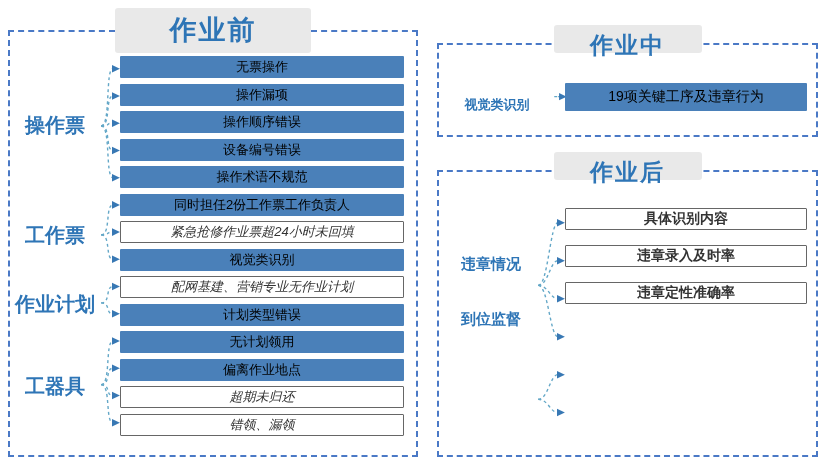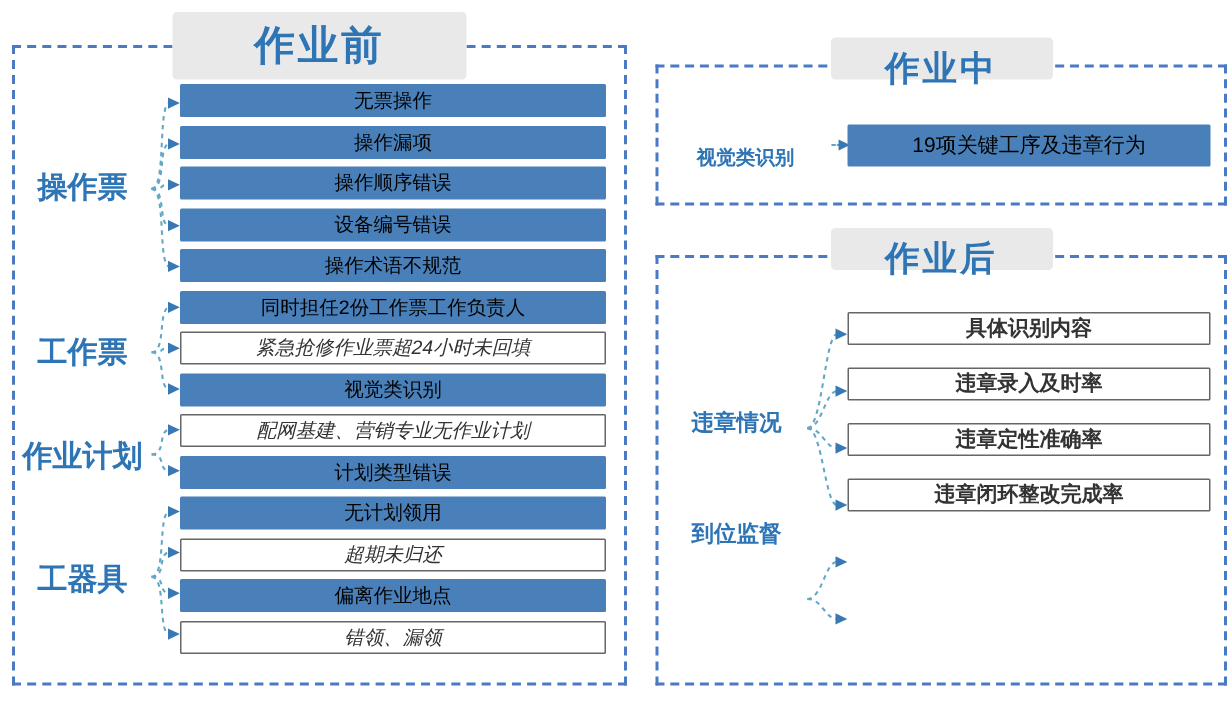--- a/index.html
+++ b/index.html
@@ -164,25 +164,25 @@
             <span>计划类型错误</span>
           </div>
         </div>
       </div>
       <div class="group">
         <div class="group-label">工器具</div>
         <div class="group-items">
           <div class="node blue">
             <span>无计划领用</span>
           </div>
+          <div class="node blue">
+            <span>偏离作业地点</span>
+          </div>
           <div class="node white">
             <span>超期未归还</span>
-          </div>
-          <div class="node blue">
-            <span>偏离作业地点</span>
           </div>
           <div class="node white">
             <span>错领、漏领</span>
           </div>
         </div>
       </div>
     </div>
 </div>
 
 <div class="panel" id="panel-during">
@@ -225,22 +225,19 @@
         <div class="group-items">
           <div class="node white">
             <span>具体识别内容</span>
           </div>
           <div class="node white">
             <span>违章录入及时率</span>
           </div>
           <div class="node white">
             <span>违章定性准确率</span>
           </div>
-          <div class="node white">
-            <span>违章闭环整改完成率</span>
-          </div>
         </div>
       </div>
       <div class="group">
         <div class="group-label">到位监督</div>
       </div>
     </div>
 </div>
 
 </body></html>

